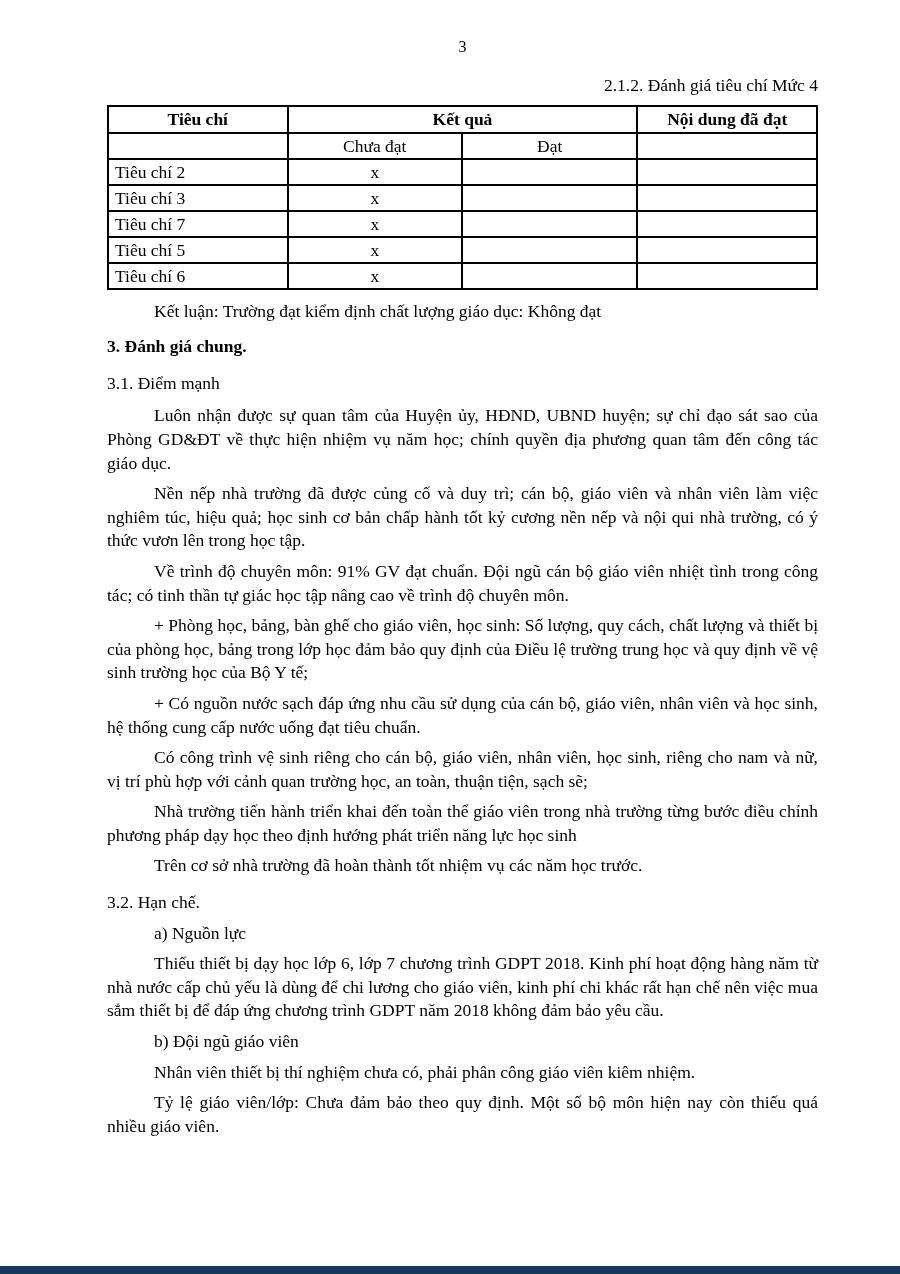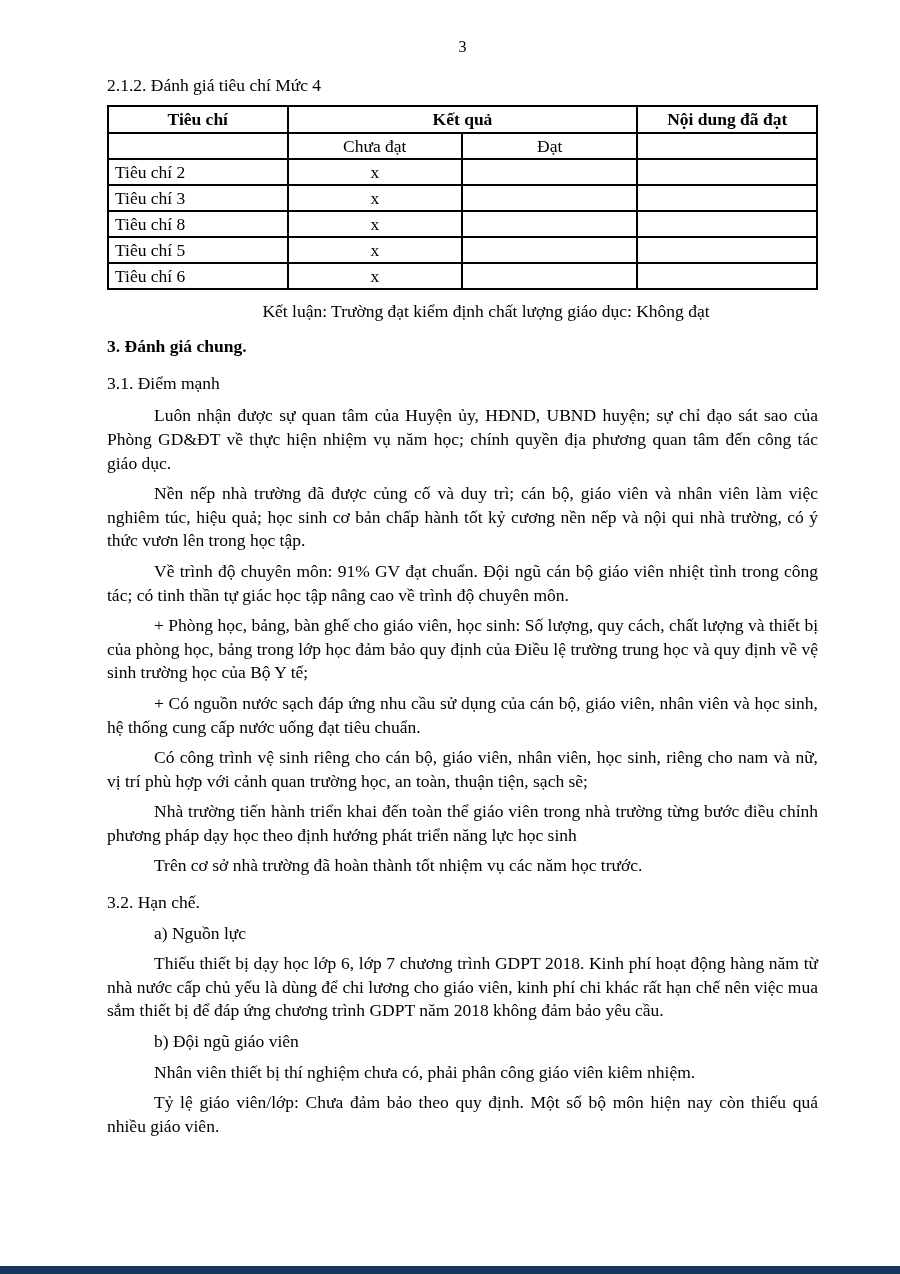--- a/index.html
+++ b/index.html
@@ -19,21 +19,21 @@
     left: 107px;
     top: 0;
     width: 711px;
   }
   .page-number {
     text-align: center;
     margin-top: 37px;
     font-size: 16px;
     line-height: 20px;
   }
-  .h-212 { margin: 17px 0 7px 0; }
+  .h-212 { margin: 17px 0 7px 0; text-align: right; }
   table.criteria {
     border-collapse: collapse;
     width: 711px;
     table-layout: fixed;
   }
   table.criteria th, table.criteria td {
     border: 2px solid #000;
     padding: 0 6px;
     height: 24px;
     font-weight: normal;
@@ -41,21 +41,21 @@
     line-height: 22px;
     overflow: hidden;
   }
   table.criteria th { font-weight: bold; text-align: center; height: 25px; }
   .col-label { width: 176px; }
   .col-fail  { width: 171px; }
   .col-pass  { width: 172px; }
   .col-note  { width: 176px; }
   td.center { text-align: center; }
   td.rowlabel { text-align: left; padding-left: 9px; }
-  .line-indent { margin: 10px 0 0 0; text-indent: 47px; white-space: nowrap; text-align: center; }
+  .line-indent { margin: 10px 0 0 0; text-indent: 47px; white-space: nowrap; }
   .h-bold { font-weight: bold; margin: 12px 0 0 0; }
   .h-plain { margin: 13px 0 0 0; }
   p.para {
     margin: 7px 0 0 0;
     text-indent: 47px;
     text-align: justify;
   }
   p.para.single { text-align: left; }
   .bottom-bar {
     position: absolute;
@@ -98,21 +98,21 @@
         <td class="center"></td>
         <td></td>
       </tr>
       <tr>
         <td class="rowlabel">Tiêu chí 3</td>
         <td class="center">x</td>
         <td class="center"></td>
         <td></td>
       </tr>
       <tr>
-        <td class="rowlabel">Tiêu chí 8</td>
+        <td class="rowlabel">Tiêu chí 7</td>
         <td class="center">x</td>
         <td class="center"></td>
         <td></td>
       </tr>
       <tr>
         <td class="rowlabel">Tiêu chí 5</td>
         <td class="center">x</td>
         <td class="center"></td>
         <td></td>
       </tr>

